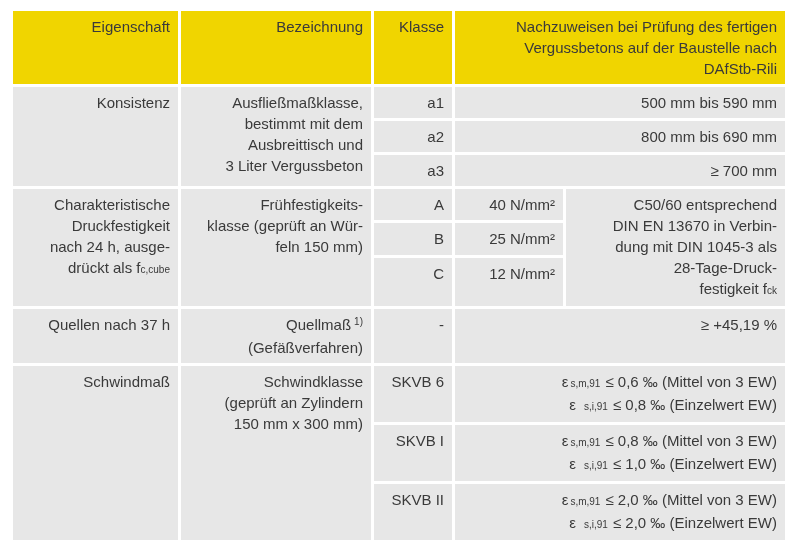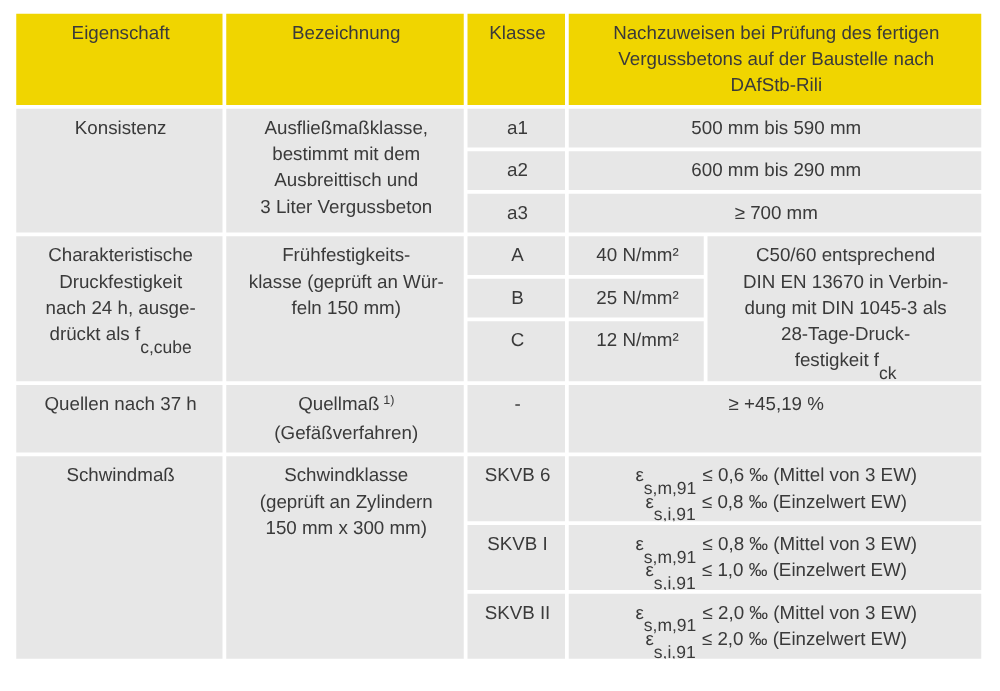--- a/index.html
+++ b/index.html
@@ -11,30 +11,30 @@
   .table-wrap{margin:8px 0 0 10px;width:778px;}
   table{
     border-collapse:separate;
     border-spacing:3px;
     table-layout:fixed;
     width:778px;
   }
   th,td{
     background:#e7e7e7;
     vertical-align:top;
-    text-align:center;
+    text-align:right;
     font-size:15px;
     line-height:21px;
     font-weight:normal;
     padding:5px 8px 5px 10px;
     overflow:hidden;
   }
   tr.head th{background:#f0d500;}
   .pre{white-space:pre-line;}
-  .sub{font-size:14px;position:relative;top:10px;}
+  .sub{font-size:10px;position:relative;top:0;}
   .sup{font-size:10px;position:relative;top:-5px;margin-left:3px;}
   .eps{font-size:15px;}
   .eps-sub{display:inline-block;min-width:32px;margin-right:5px;}
 </style>
 </head>
 <body>
 
 <div class="table-wrap">
   <table>
     <colgroup>
@@ -59,21 +59,21 @@
       <td rowspan="3">Konsistenz</td>
       <td rowspan="3" class="pre">Ausfließmaßklasse,
 bestimmt mit dem
 Ausbreittisch und
 3 Liter Vergussbeton</td>
       <td>a1</td>
       <td colspan="2">500 mm bis 590 mm</td>
     </tr>
     <tr style="height:27px">
       <td>a2</td>
-      <td colspan="2">600 mm bis 290 mm</td>
+      <td colspan="2">800 mm bis 690 mm</td>
     </tr>
     <tr style="height:28px">
       <td>a3</td>
       <td colspan="2">≥ 700 mm</td>
     </tr>
 
     <tr style="height:30px">
       <td rowspan="3"><span class="pre">Charakteristische
 Druckfestigkeit
 nach 24 h, ausge-

